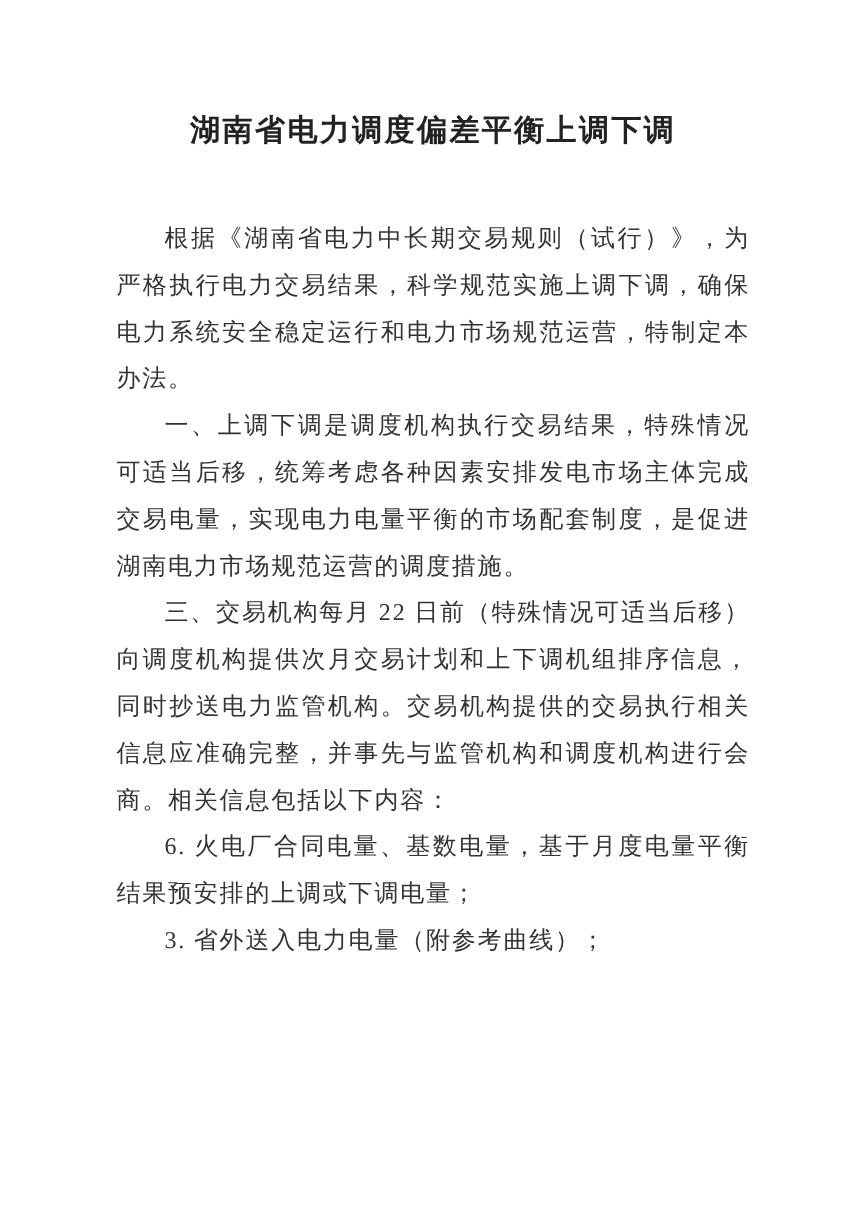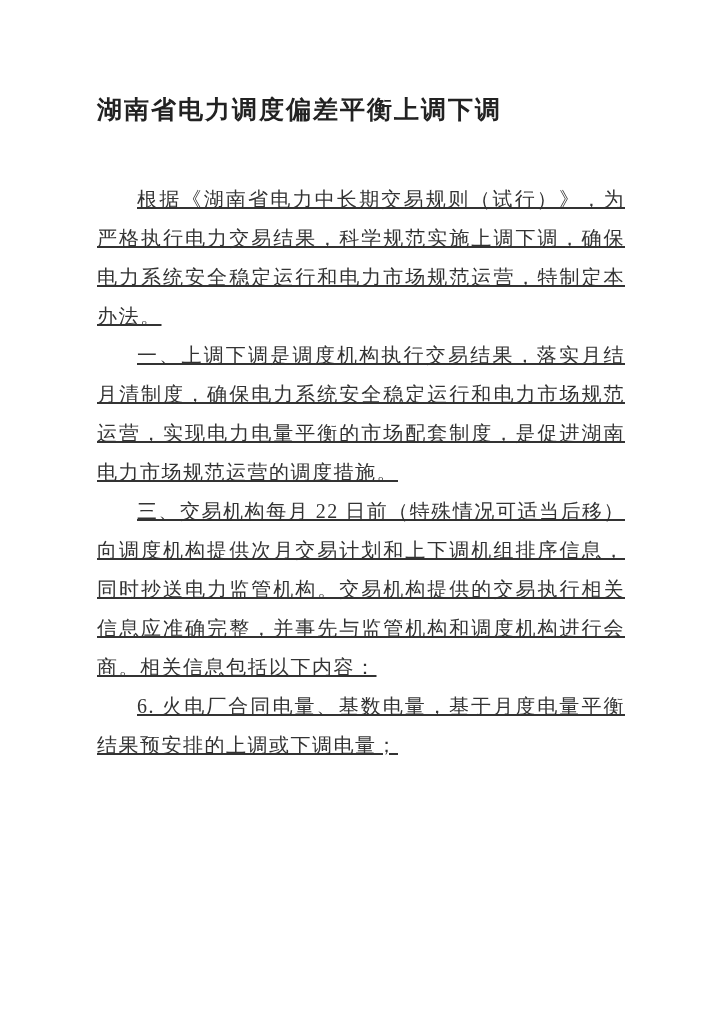--- a/index.html
+++ b/index.html
@@ -16,32 +16,32 @@
   }
   .page {
     box-sizing: border-box;
     width: 720px;
     height: 1018px;
     padding: 86px 95px 40px 97px;
     background: #ffffff;
   }
   .doc-title {
     margin: 0;
+    text-align: center;
     font-size: 25px;
     font-weight: bold;
     color: #222222;
     line-height: 48px;
     letter-spacing: 2px;
   }
   .title-line {
     display: block;
   }
   .doc-body {
     margin-top: 46px;
-    text-decoration: underline;
   }
   .doc-body p {
     margin: 0;
     font-size: 20px;
     line-height: 39px;
     letter-spacing: 1.5px;
     text-align: justify;
     text-justify: inter-character;
     text-indent: 2em;
     color: #333333;
@@ -51,18 +51,19 @@
 <body>
 
 <div class="page">
 
   <h1 class="doc-title">
     <span class="title-line">湖南省电力调度偏差平衡上调下调</span>
   </h1>
 
   <div class="doc-body">
     <p>根据《湖南省电力中长期交易规则（试行）》，为严格执行电力交易结果，科学规范实施上调下调，确保电力系统安全稳定运行和电力市场规范运营，特制定本办法。</p>
-    <p>一、上调下调是调度机构执行交易结果，落实月结月清制度，确保电力系统安全稳定运行和电力市场规范运营，实现电力电量平衡的市场配套制度，是促进湖南电力市场规范运营的调度措施。</p>
+    <p>一、上调下调是调度机构执行交易结果，特殊情况可适当后移，统筹考虑各种因素安排发电市场主体完成交易电量，实现电力电量平衡的市场配套制度，是促进湖南电力市场规范运营的调度措施。</p>
     <p>三、交易机构每月 22 日前（特殊情况可适当后移）向调度机构提供次月交易计划和上下调机组排序信息，同时抄送电力监管机构。交易机构提供的交易执行相关信息应准确完整，并事先与监管机构和调度机构进行会商。相关信息包括以下内容：</p>
     <p>6. 火电厂合同电量、基数电量，基于月度电量平衡结果预安排的上调或下调电量；</p>
+    <p>3. 省外送入电力电量（附参考曲线）；</p>
   </div>
 
 </div>
 
 </body></html>

